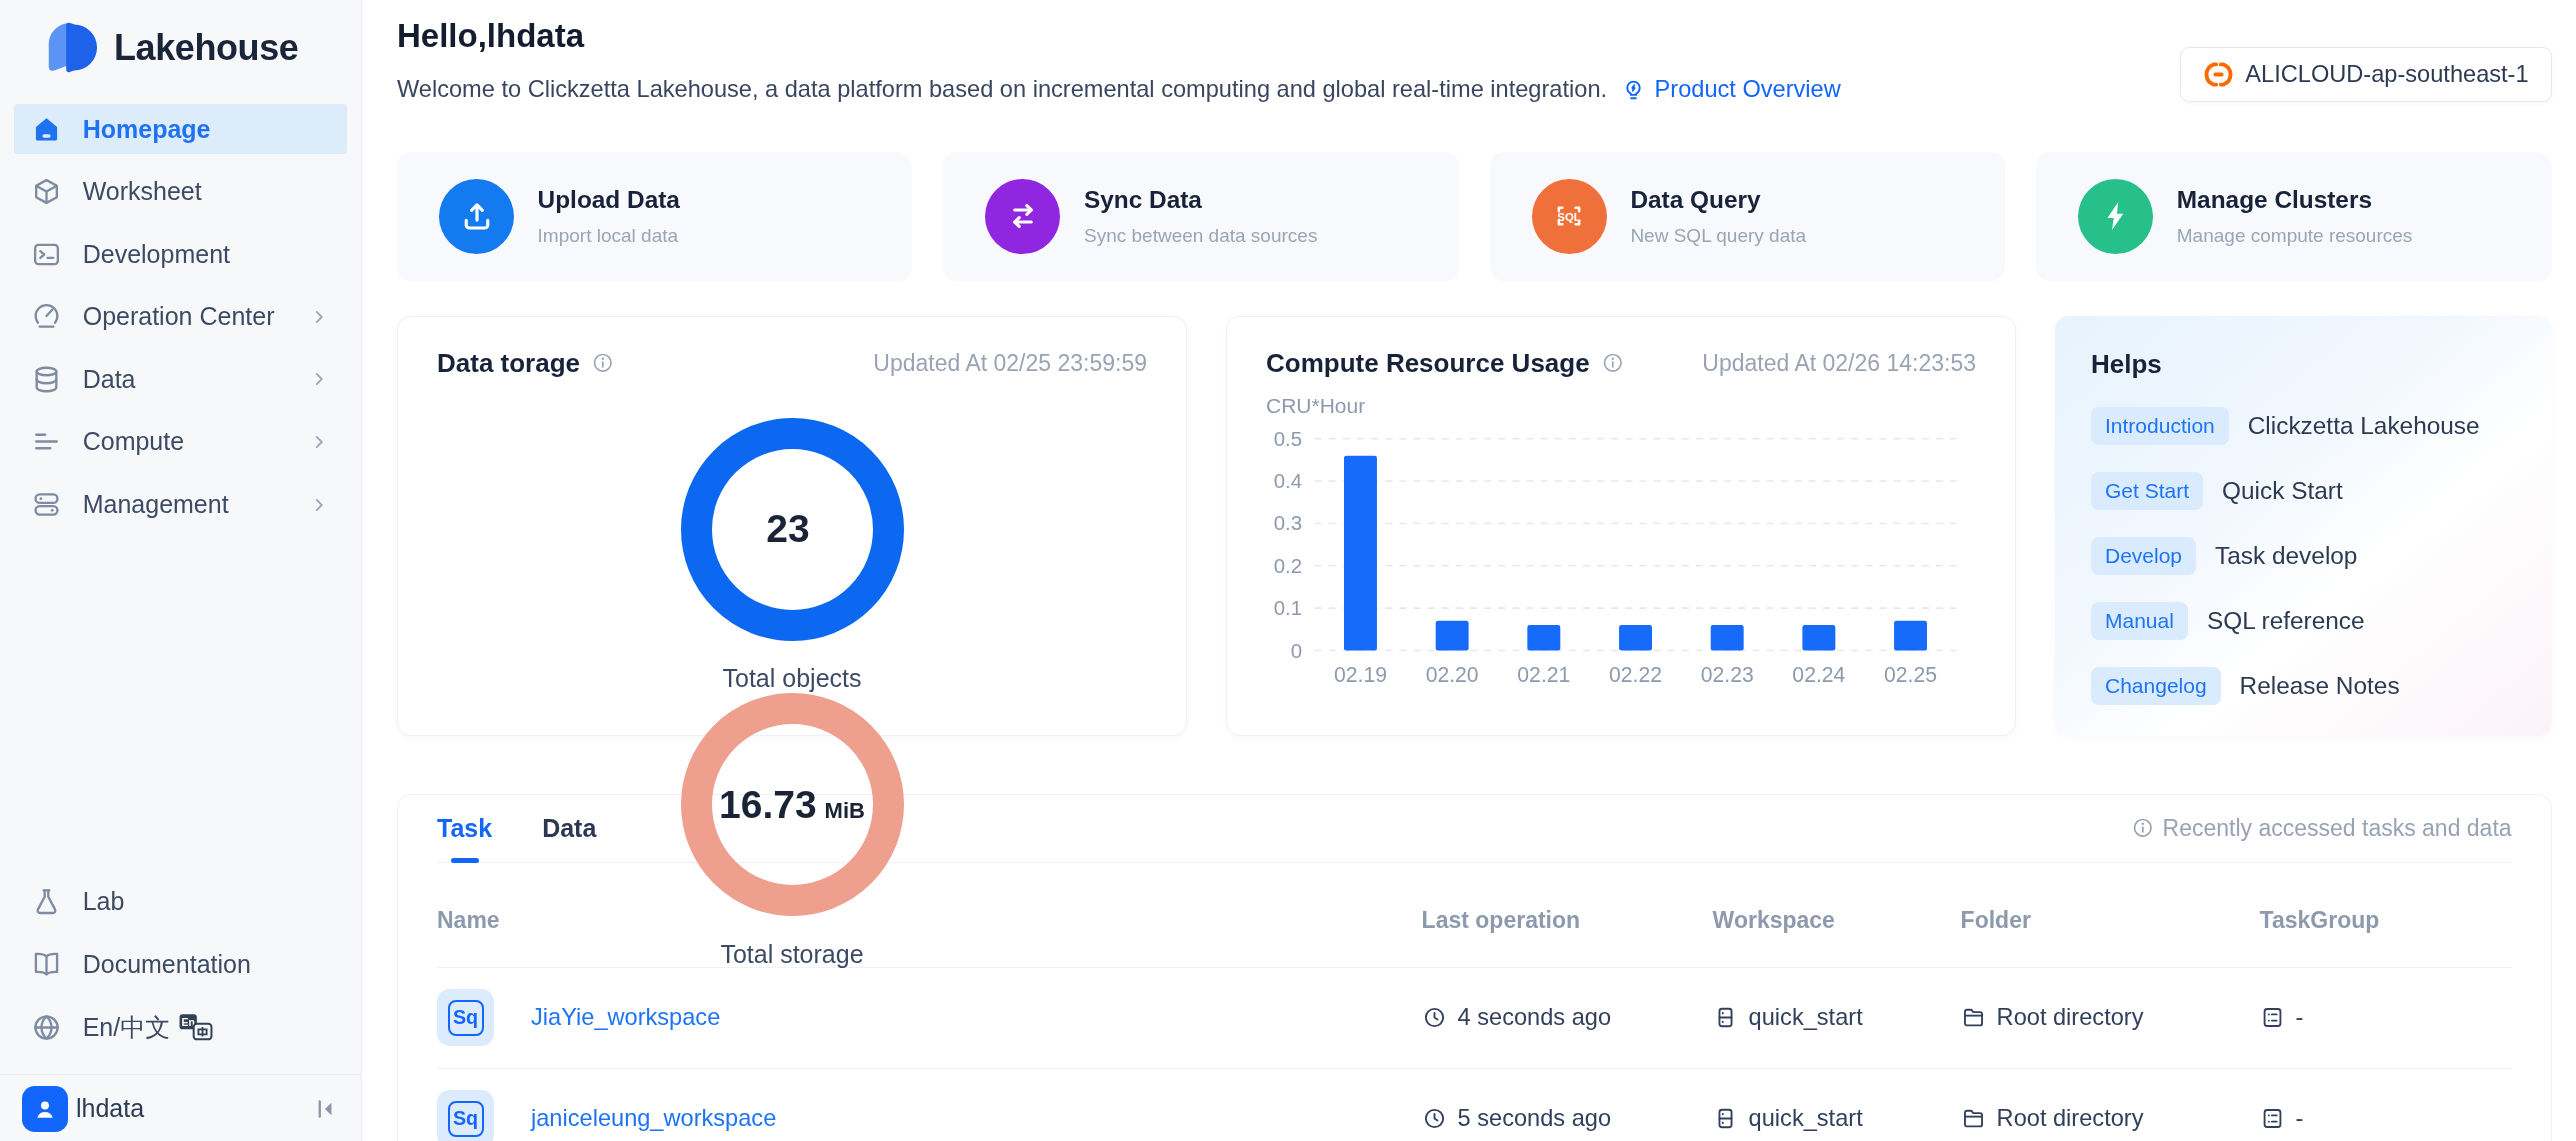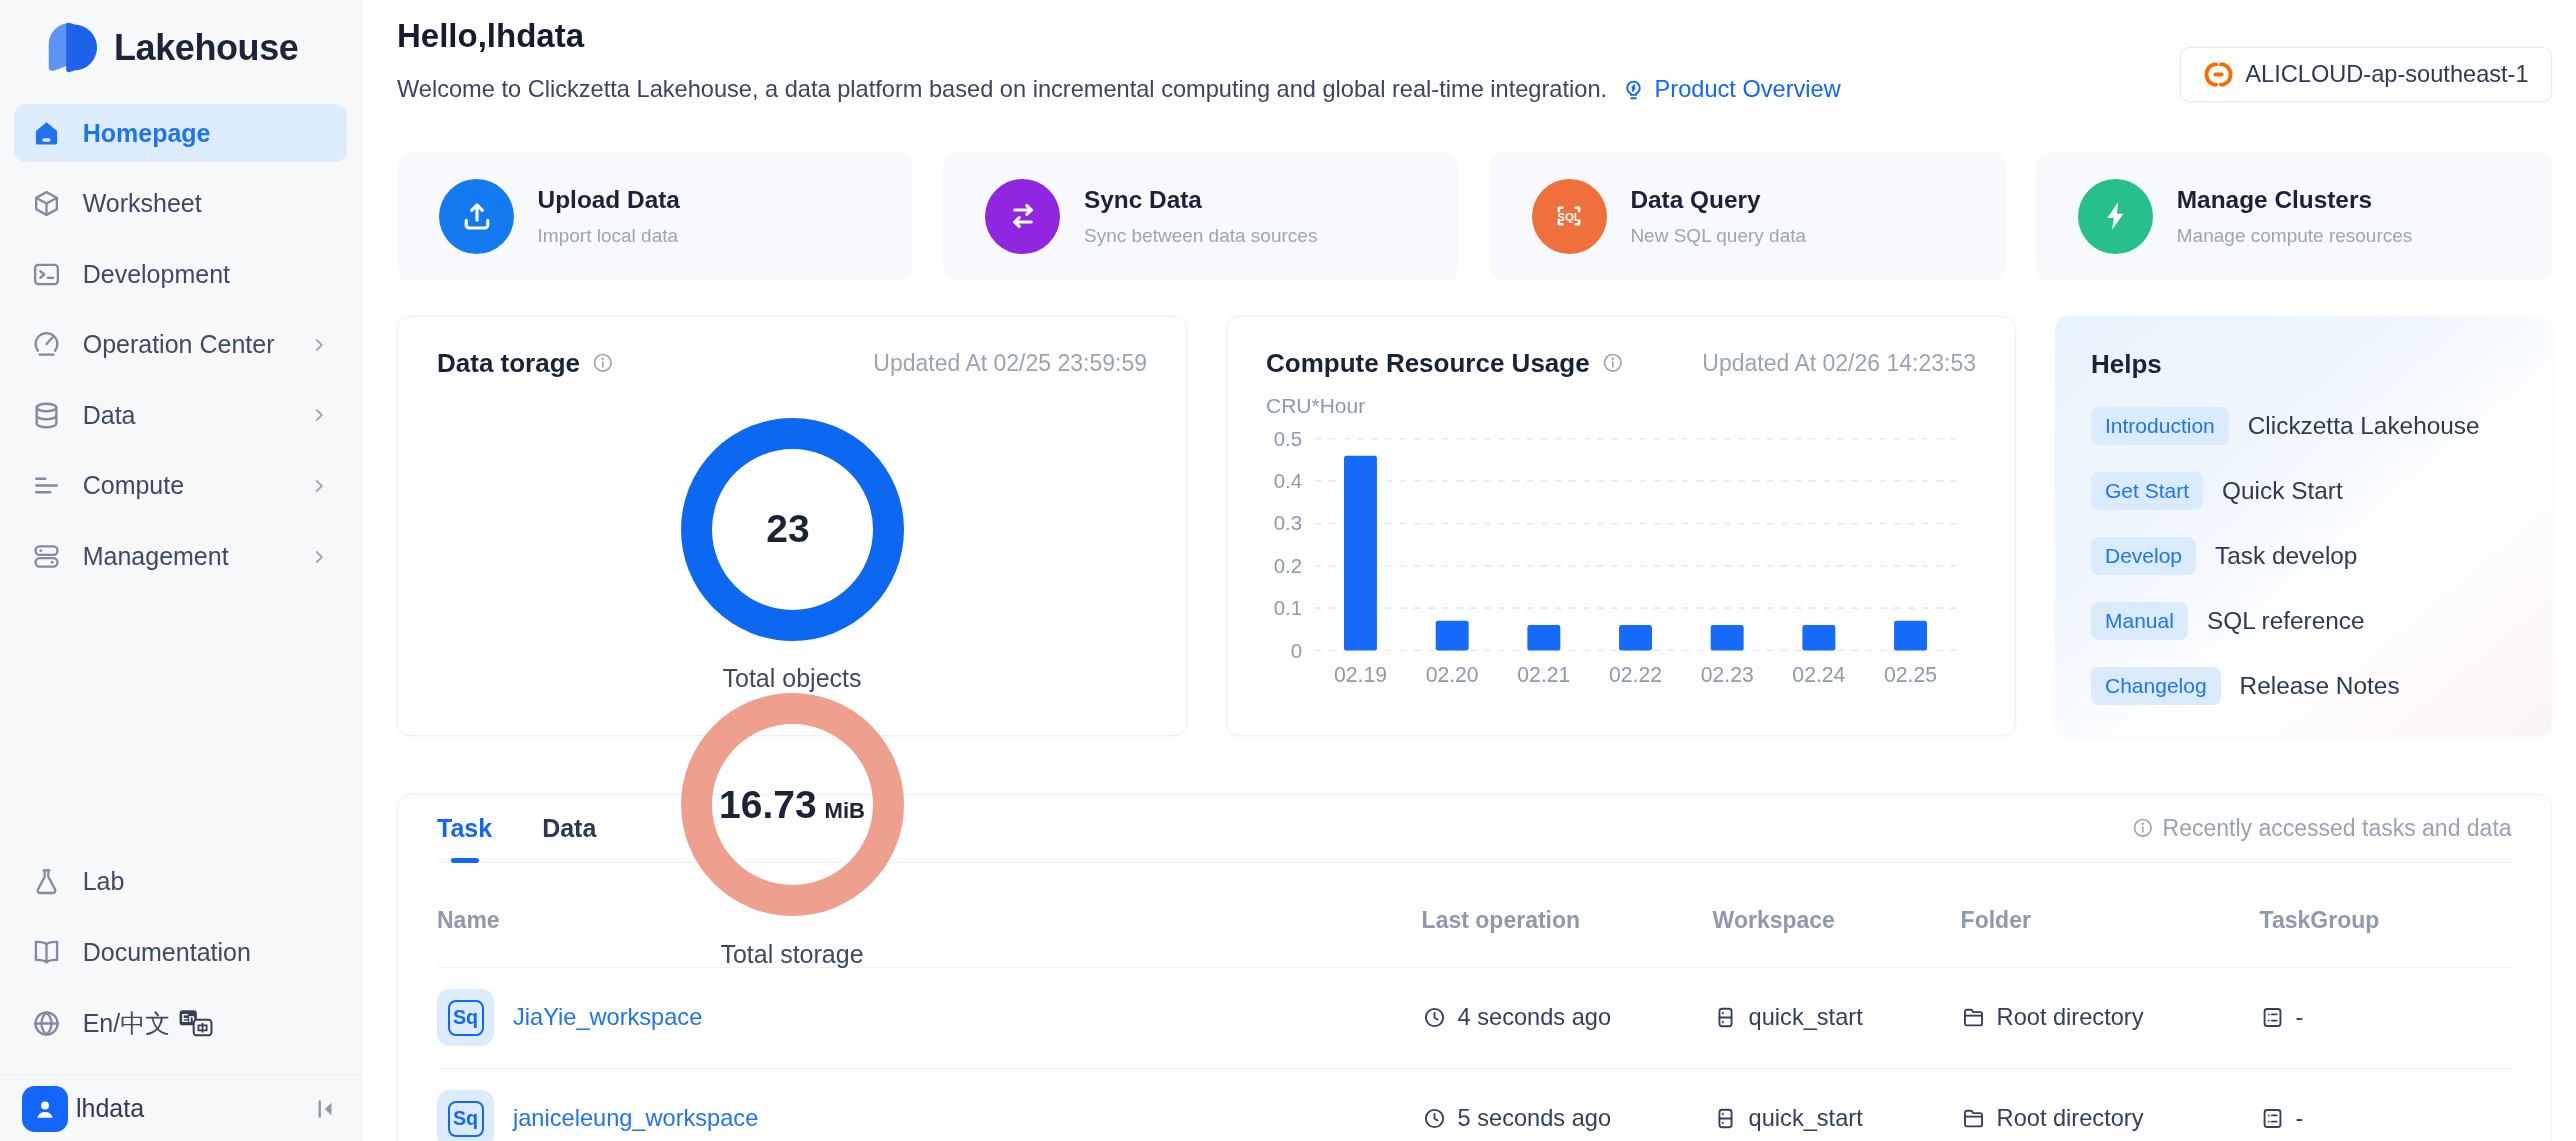--- a/index.html
+++ b/index.html
@@ -14,21 +14,21 @@
   .sidebar {
     width:362px; flex-shrink:0; height:100%;
     background:#f7f8fa; border-right:1.6px solid #ebedf2;
     display:flex; flex-direction:column;
   }
   .logo-row { display:flex; align-items:center; gap:12.6px; padding:19px 0 0 20.4px;margin-left:24px; }
   .logo-row .logo-text { font-size:36px; font-weight:700; color:#1b2539; letter-spacing:-0.4px; }
   .nav { margin-top:28px; padding:0 14px; display:flex; flex-direction:column; }
   .nav.bottom { margin-top:auto; margin-bottom:9.4px; }
   .nav-item {
-    height:58px; margin-bottom:12.6px; border-radius:12px;
+    height:50px; margin-bottom:12.6px; border-radius:3px;
     display:flex; align-items:center; padding:0 17.3px; cursor:pointer;
     color:#3c4a63; font-size:25px;
   }
   .nav-item .nicon { width:31px; height:31px; margin-right:20.4px; color:#7e8ba1; flex-shrink:0; }
   .nav-item .chev { width:22px; height:22px; color:#9aa6b8; margin-left:auto; }
   .nav-item.active { background:#dcecfb; }
   .nav-item.active span { color:#1f72f2; font-weight:600; }
   .lang-badge { width:35px; height:31px; margin-left:7.9px; }
   .user-row {
     height:68px; border-top:1.6px solid #eaedf2; display:flex; align-items:center;
@@ -108,21 +108,21 @@
     width:28px; height:5.5px; border-radius:3.1px; background:#1266fb; }
   .note { margin-left:auto; display:flex; align-items:center; gap:7.9px;
     color:#98a2b3; font-size:23px; }
   .note svg { width:23.6px; height:23.6px; }
 
   .thead, .trow { display:grid; grid-template-columns:1fr 291px 248px 299px 252px; align-items:center; }
   .thead { padding:44px 0 33px; color:#8d99ad; font-size:23px; font-weight:600; }
   .trow { height:101px; border-top:1.6px solid #eef1f5; font-size:23.6px; color:#33405c; }
   .cell { display:flex; align-items:center; gap:11px; }
   .cell svg { width:25px; height:25px; color:#33405c; flex-shrink:0; }
-  .name-cell { gap:19px; }
+  .name-cell { gap:37px; }
   .sq-badge { width:57px; height:57px; border-radius:12.6px; background:#dcecfc;
     display:flex; align-items:center; justify-content:center; flex-shrink:0; }
   .sq-inner { width:36px; height:36px; border:2.4px solid #1266fb; border-radius:7.9px;
     color:#1266fb; font-size:19.7px; font-weight:700; display:flex; align-items:center; justify-content:center; }
   .row-link { color:#1e74f4; cursor:pointer; }
 </style>
 </head>
 <body>
 
 <aside class="sidebar">

